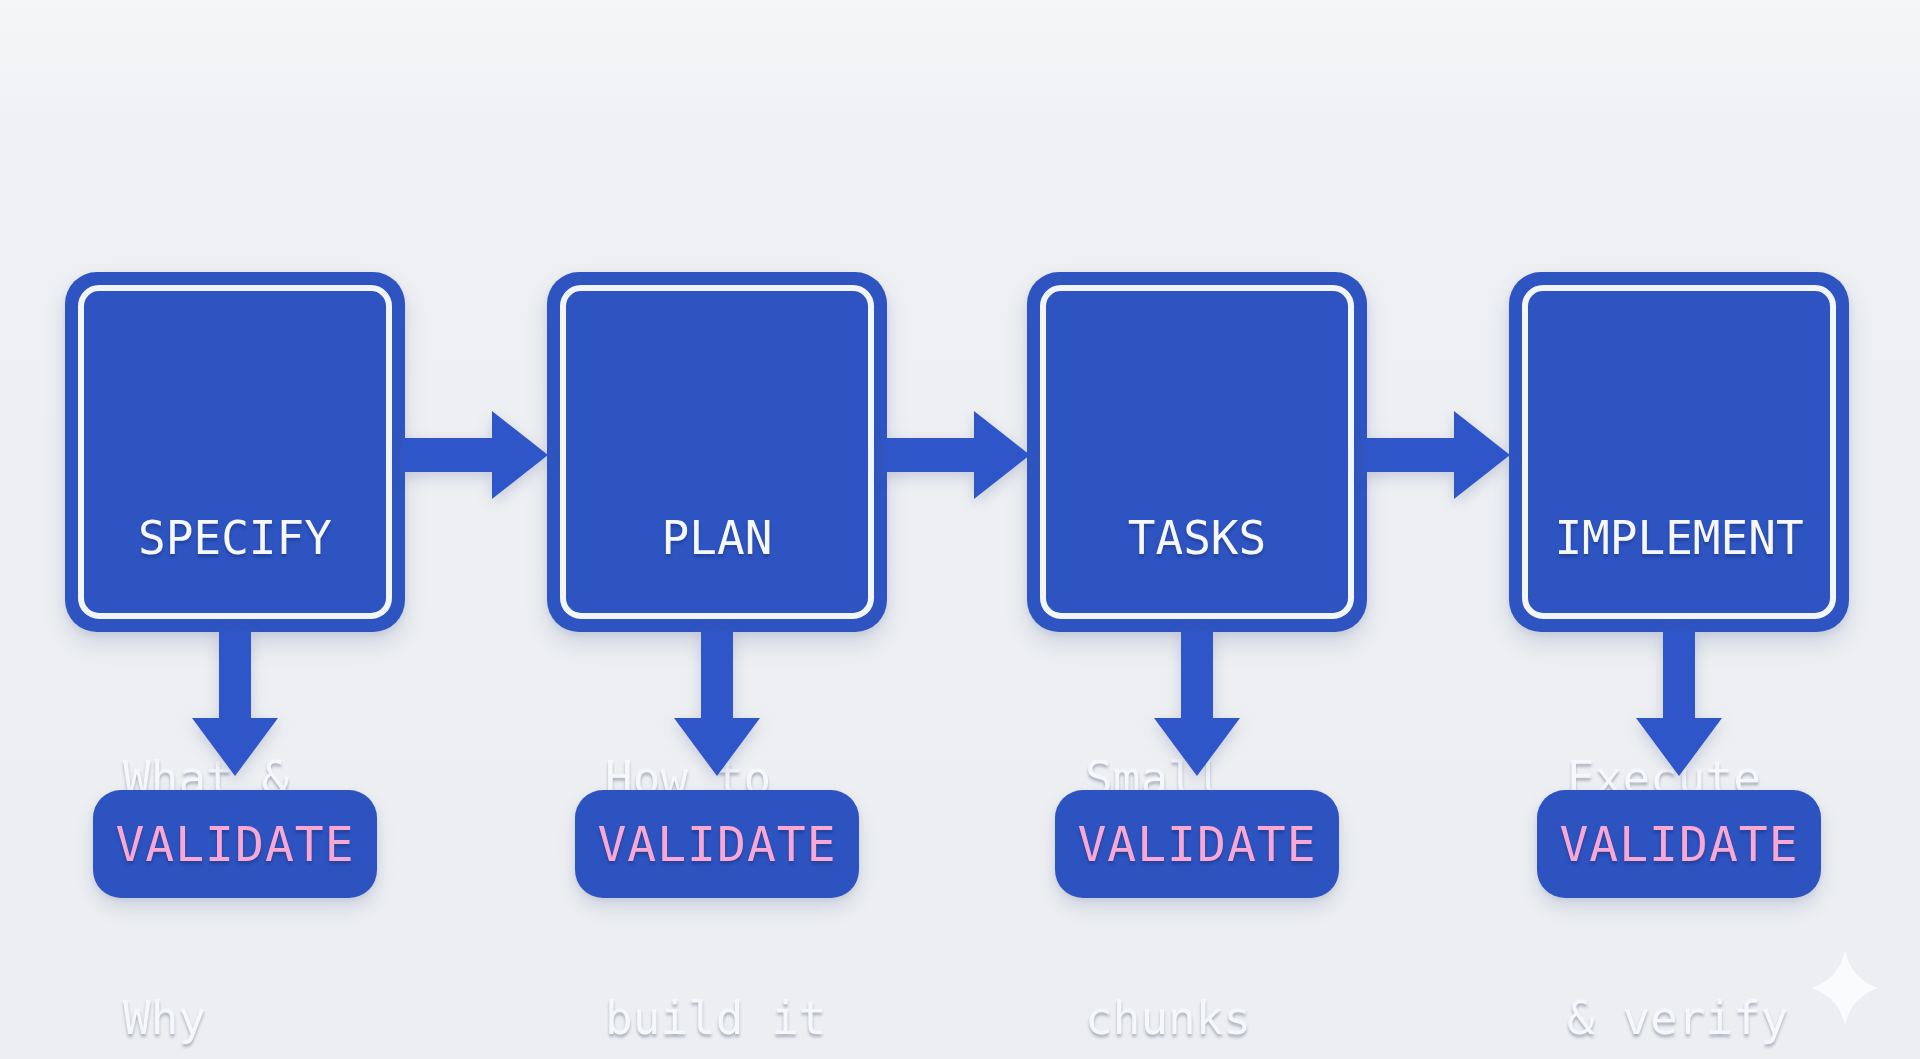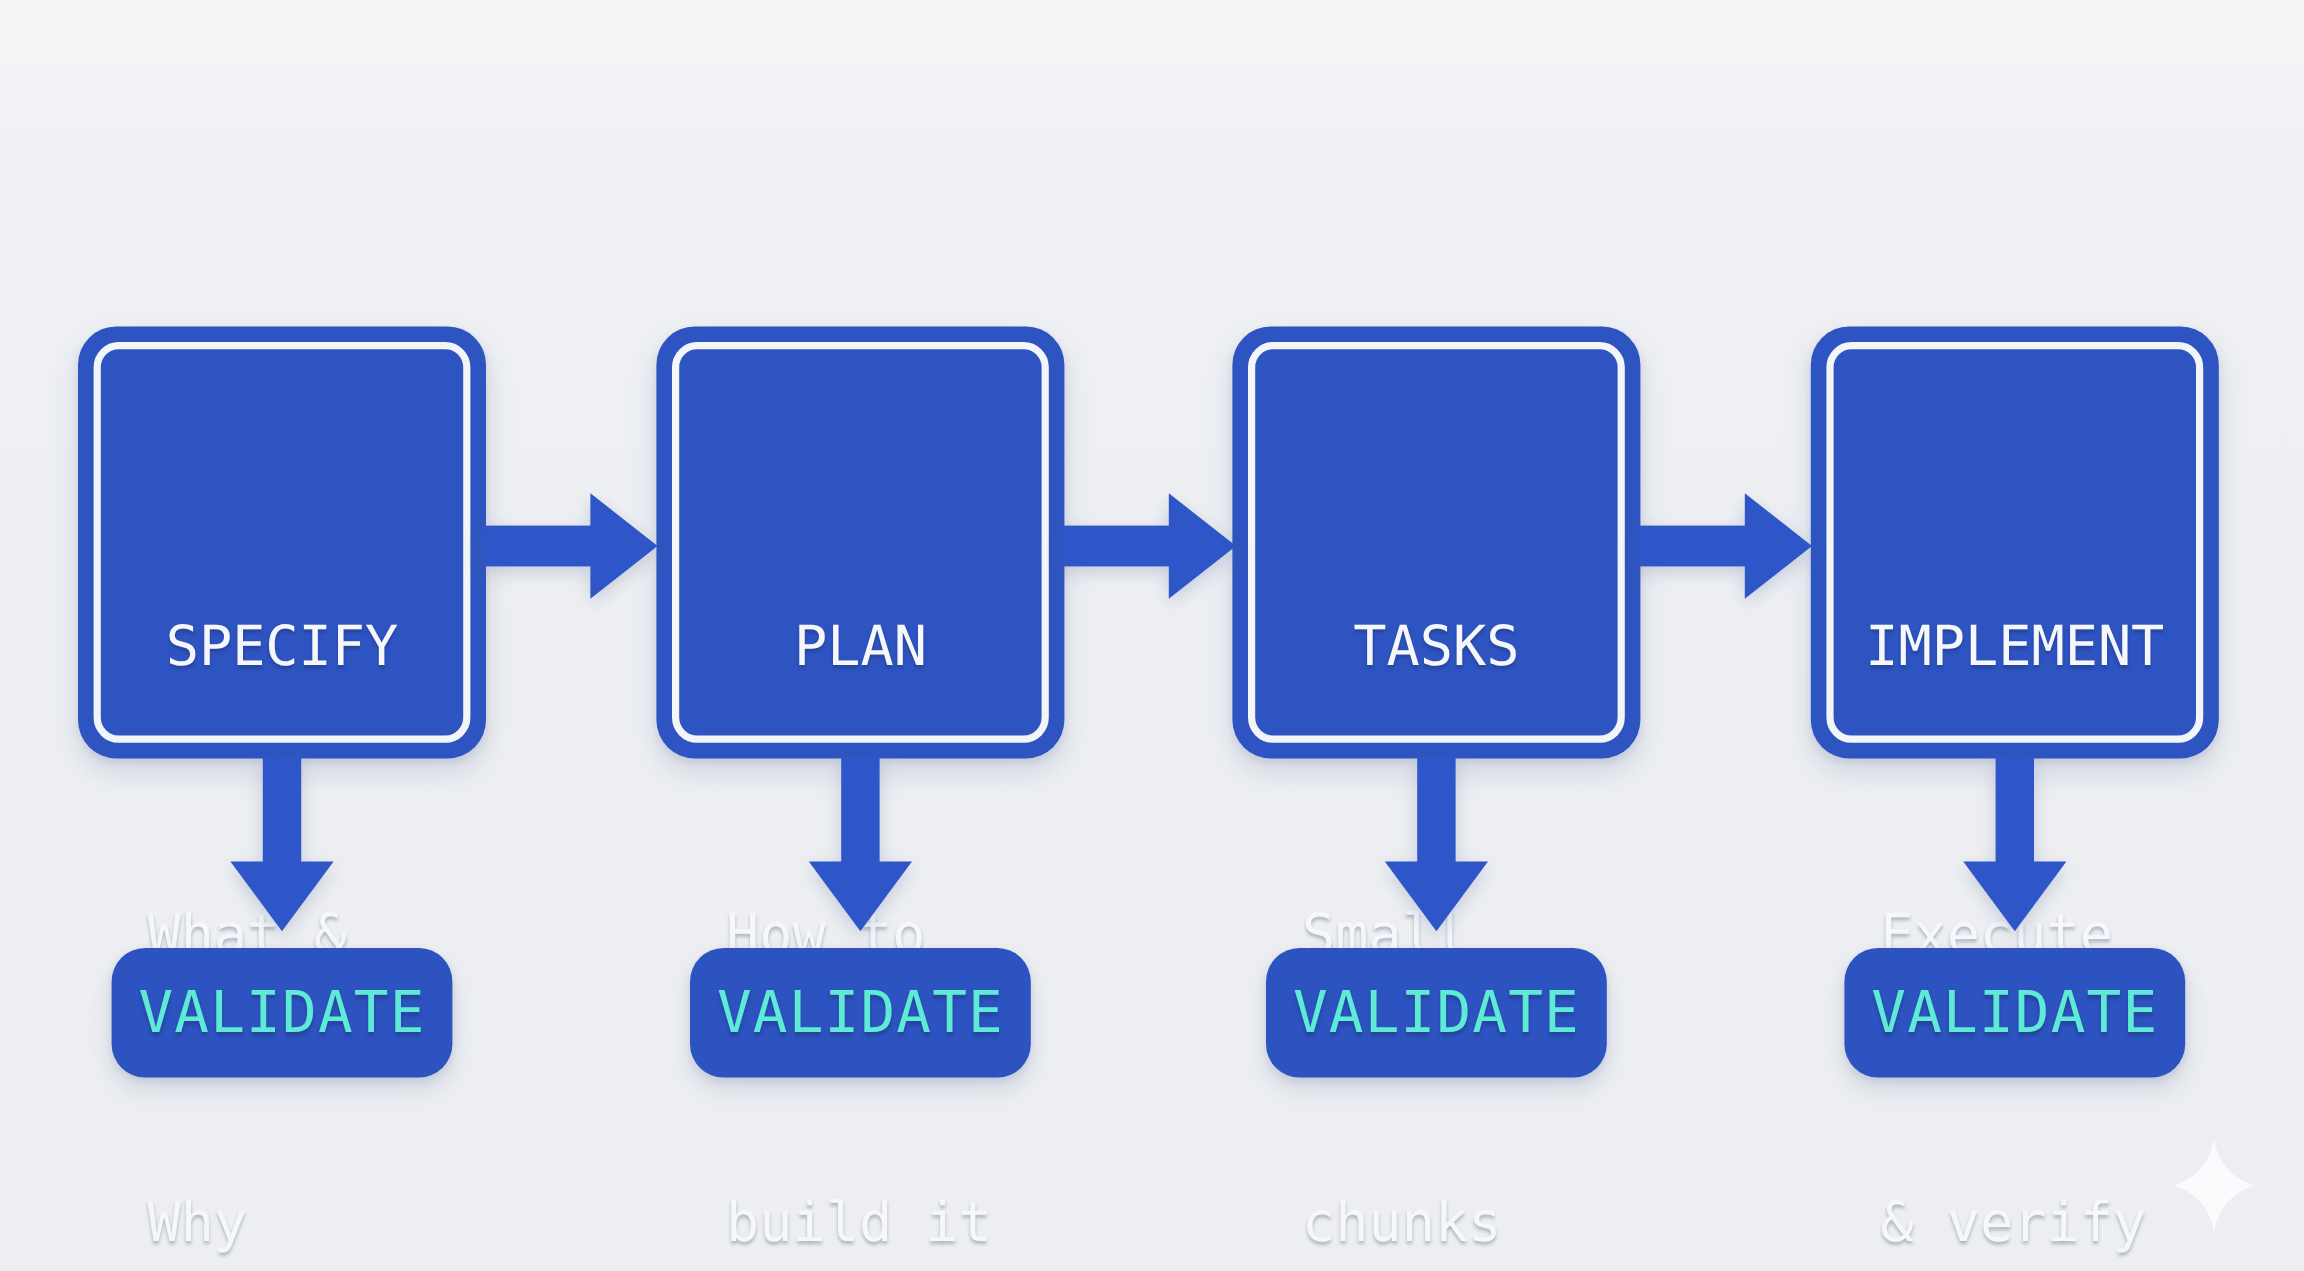--- a/index.html
+++ b/index.html
@@ -53,21 +53,21 @@
     position: absolute;
     top: 790px;
     width: 284px;
     height: 108px;
     background: #2d53c0;
     border-radius: 28px;
     box-shadow: 0 10px 18px rgba(85,100,150,0.18), 0 2px 5px rgba(85,100,150,0.12);
     display: flex;
     align-items: center;
     justify-content: center;
-    color: #5eead4;
+    color: #f9a8d4;
     font-size: 48px;
     letter-spacing: 1px;
     text-shadow: 0 3px 3px rgba(15,25,70,0.28);
   }
   .val-1 { left: 93px; }
   .val-2 { left: 575px; }
   .val-3 { left: 1055px; }
   .val-4 { left: 1537px; }
 
   

